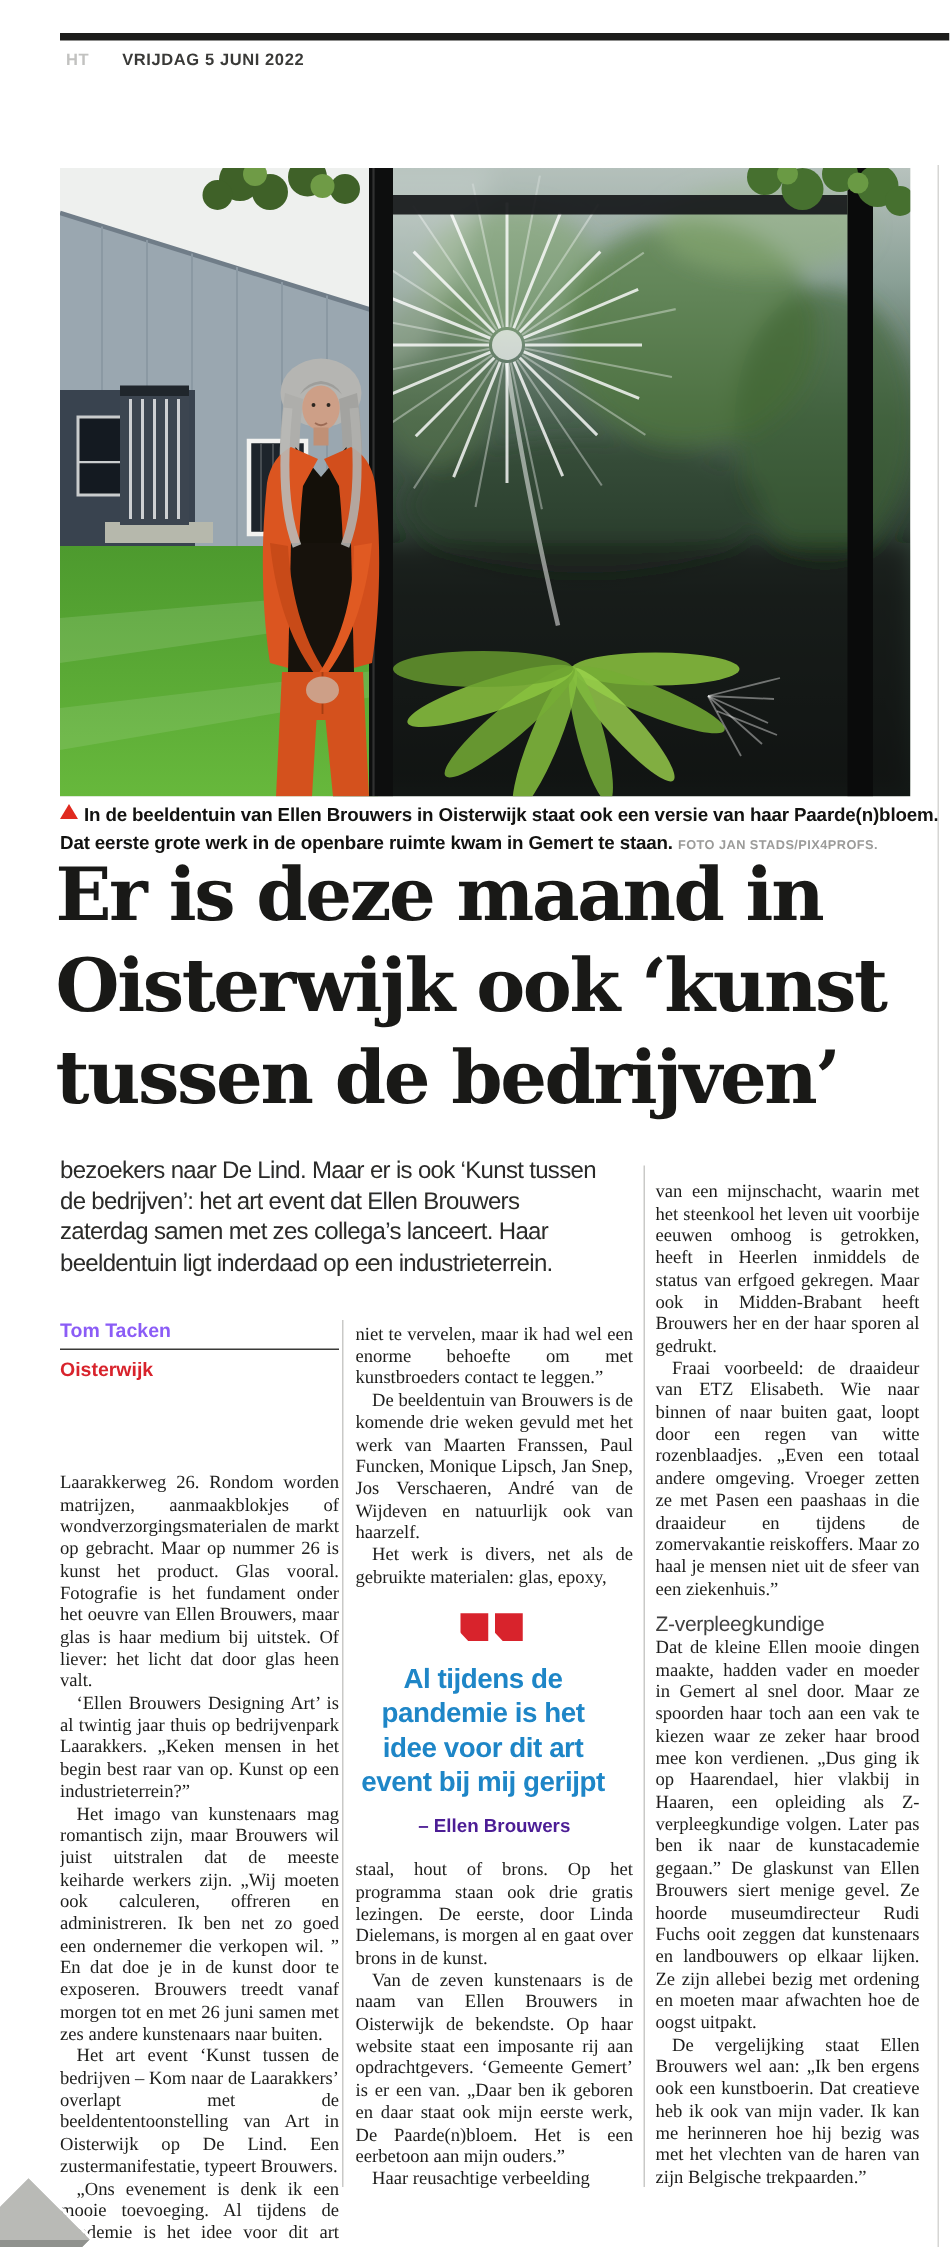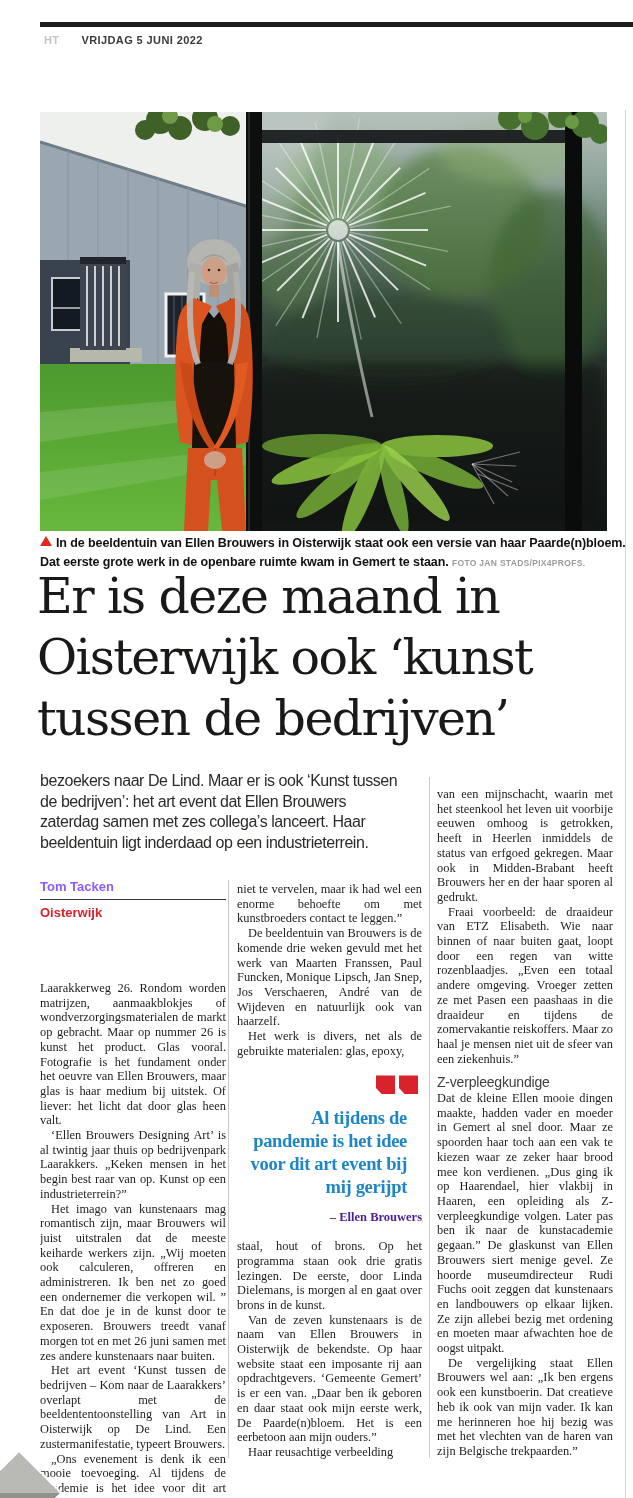--- a/index.html
+++ b/index.html
@@ -18,21 +18,21 @@
 
   
   .caption{left:40px;top:534px;width:586px;font-size:12.5px;line-height:18.5px;
            font-weight:bold;color:#121210;letter-spacing:-0.1px;}
   .cap-tri{display:inline-block;width:0;height:0;border-left:6px solid transparent;
            border-right:6px solid transparent;border-bottom:10px solid #e02a1f;
            margin-right:4px;position:relative;top:-1px;}
   .credit{font-size:8.5px;font-weight:bold;color:#9b9b99;letter-spacing:.3px;}
 
   
-  .headline{left:37px;top:566px;width:580px;margin:0;font-weight:normal;
+  .headline{left:37px;top:566px;width:580px;margin:0;font-weight:bold;
             font-family:"DejaVu Serif","Liberation Serif",serif;
             font-size:49px;line-height:61px;letter-spacing:-1.6px;color:#191917;}
   .headline div{white-space:nowrap;}
 
   
   .intro{left:40px;top:771px;width:400px;font-size:16px;line-height:20.6px;
          letter-spacing:-0.45px;color:#2b2b29;}
   .intro div{white-space:nowrap;}
 
   
@@ -54,21 +54,21 @@
   .col p{margin:0;}
   .col p.ind{text-indent:11px;}
   .col1{left:40px;top:981px;width:186px;height:552px;overflow:hidden;}
   .col2{left:237px;top:882px;width:185px;height:606px;overflow:hidden;}
   .col3{left:437px;top:787px;width:176px;height:680px;overflow:hidden;}
 
   .subhead{margin:9px 0 1px 0;font-family:"Liberation Sans",sans-serif;
            font-size:14px;font-weight:normal;color:#404040;letter-spacing:-0.2px;}
 
   
-  .pullquote{margin:17px 0 14px 0;text-align:right;font-family:Liberation Serif, serif;}
+  .pullquote{margin:17px 0 14px 0;text-align:center;font-family:Liberation Sans, sans-serif;}
   .pq-marks{height:24px;margin-bottom:8px;}
   .sq{display:inline-block;width:19px;height:19px;background:#d8232c;margin-right:4px;
       clip-path:polygon(0 0,100% 0,100% 100%,32% 100%,0 66%);}
   .pq-text{font-size:18.5px;line-height:23px;font-weight:bold;color:#1e86c7;
            letter-spacing:-0.3px;width:170px;}
   .pq-attr{margin-top:11px;font-size:12.5px;font-weight:bold;color:#4c1d95;}
 
   
   .corner{left:-12px;top:1462px;width:58px;height:58px;
           background:linear-gradient(135deg,#b9bab6 50%,#90928e 50%);

